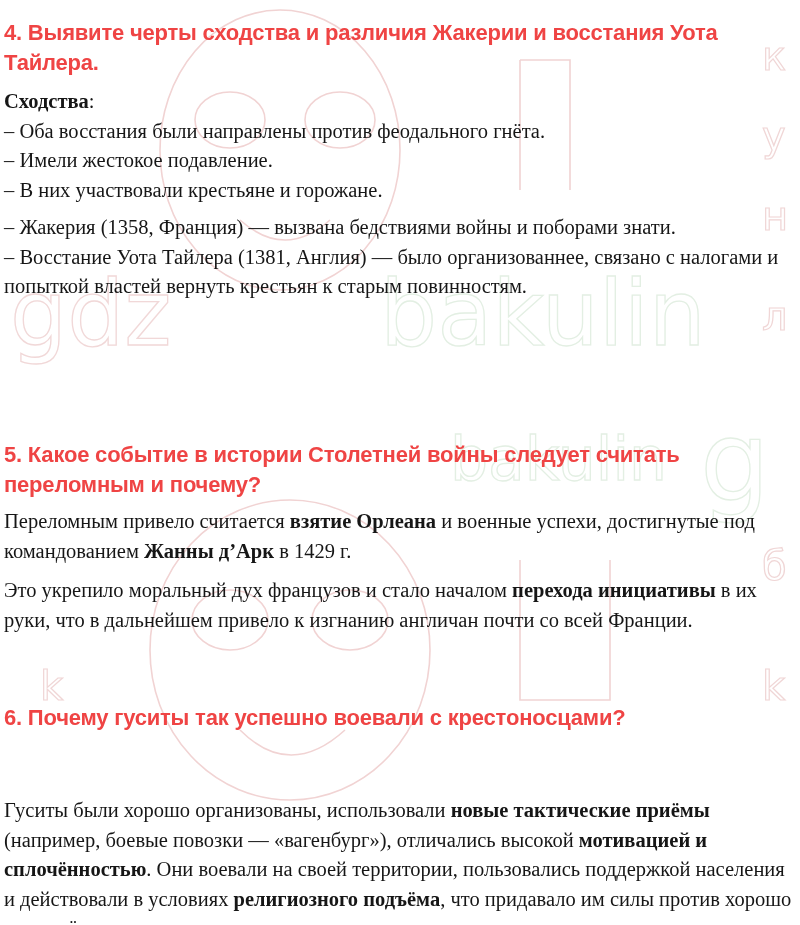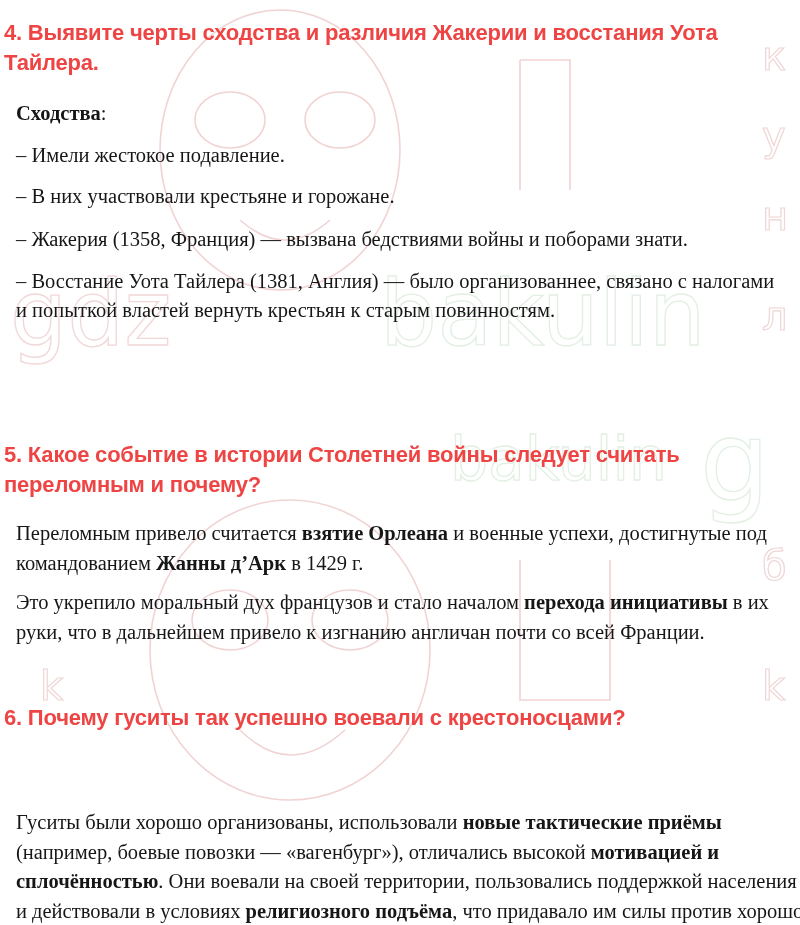--- a/index.html
+++ b/index.html
@@ -7,21 +7,21 @@
   .wm { position: absolute; inset: 0; pointer-events: none; z-index: 0; }
   .page { position: relative; z-index: 1; padding: 0 0 0 4px; }
   h2.q {
     font-family: "Liberation Sans", "DejaVu Sans", sans-serif;
     font-weight: bold; font-size: 22px; line-height: 30px;
     color: #ef4444; margin: 0; letter-spacing: -0.2px;
   }
   p.t {
     font-family: "Liberation Serif", "DejaVu Serif", serif;
     font-size: 20.5px; line-height: 29.5px; color: #161616;
-    margin: 12px;
+    margin: 0;
   }
   p.t b { font-weight: bold; }
   .sec4-title { position: absolute; top: 18px; left: 4px; width: 790px; }
   .sec4-body1 { position: absolute; top: 87px; left: 4px; width: 790px; }
   .sec4-body2 { position: absolute; top: 213px; left: 4px; width: 790px; }
   .sec5-title { position: absolute; top: 440px; left: 4px; width: 790px; }
   .sec5-body1 { position: absolute; top: 507px; left: 4px; width: 790px; }
   .sec5-body2 { position: absolute; top: 576px; left: 4px; width: 790px; }
   .sec6-title { position: absolute; top: 703px; left: 4px; width: 790px; }
   .sec6-body  { position: absolute; top: 796px; left: 4px; width: 795px; }
@@ -58,20 +58,21 @@
     <text x="40" y="700">k</text>
   </g>
 </svg>
 
 <div class="page">
 
   <h2 class="q sec4-title">4. Выявите черты сходства и различия Жакерии и восстания Уота Тайлера.</h2>
 
   <div class="sec4-body1">
     <p class="t"><b>Сходства</b><span>:</span></p>
+    <p class="t">– Оба восстания были направлены против феодального гнёта.</p>
     <p class="t">– Имели жестокое подавление.</p>
     <p class="t">– В них участвовали крестьяне и горожане.</p>
   </div>
 
   <div class="sec4-body2">
     <p class="t">– Жакерия (1358, Франция) — вызвана бедствиями войны и поборами знати.</p>
     <p class="t">– Восстание Уота Тайлера (1381, Англия) — было организованнее, связано с налогами и попыткой властей вернуть крестьян к старым повинностям.</p>
   </div>
 
   <h2 class="q sec5-title">5. Какое событие в истории Столетней войны следует считать переломным и почему?</h2>

